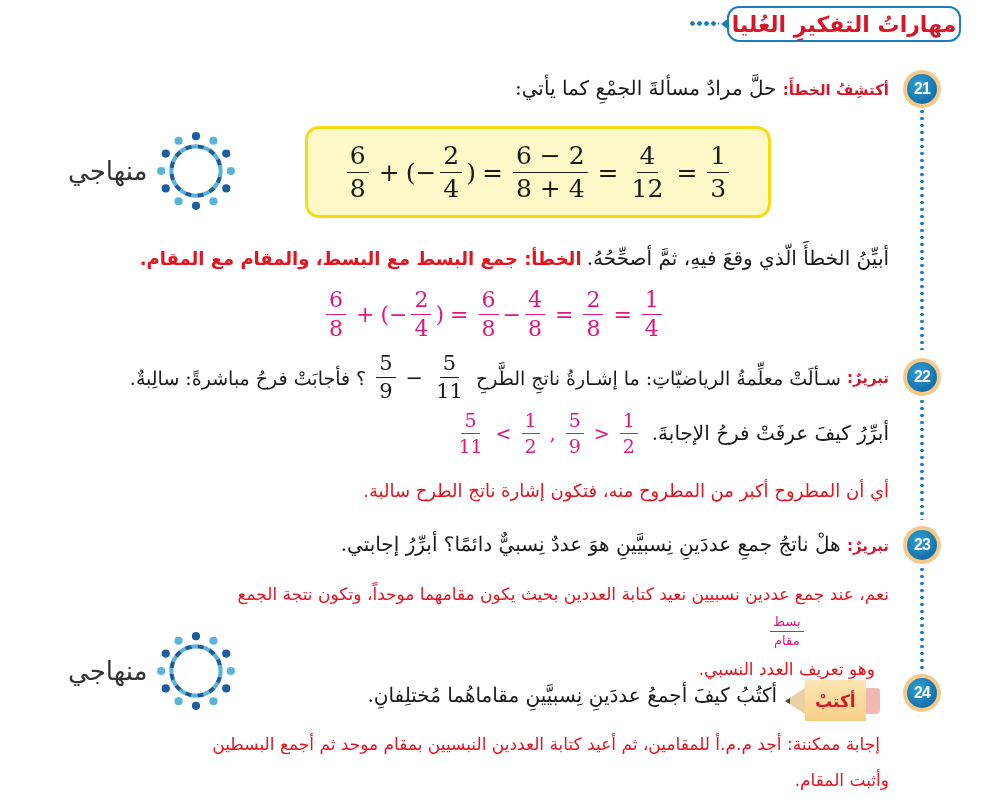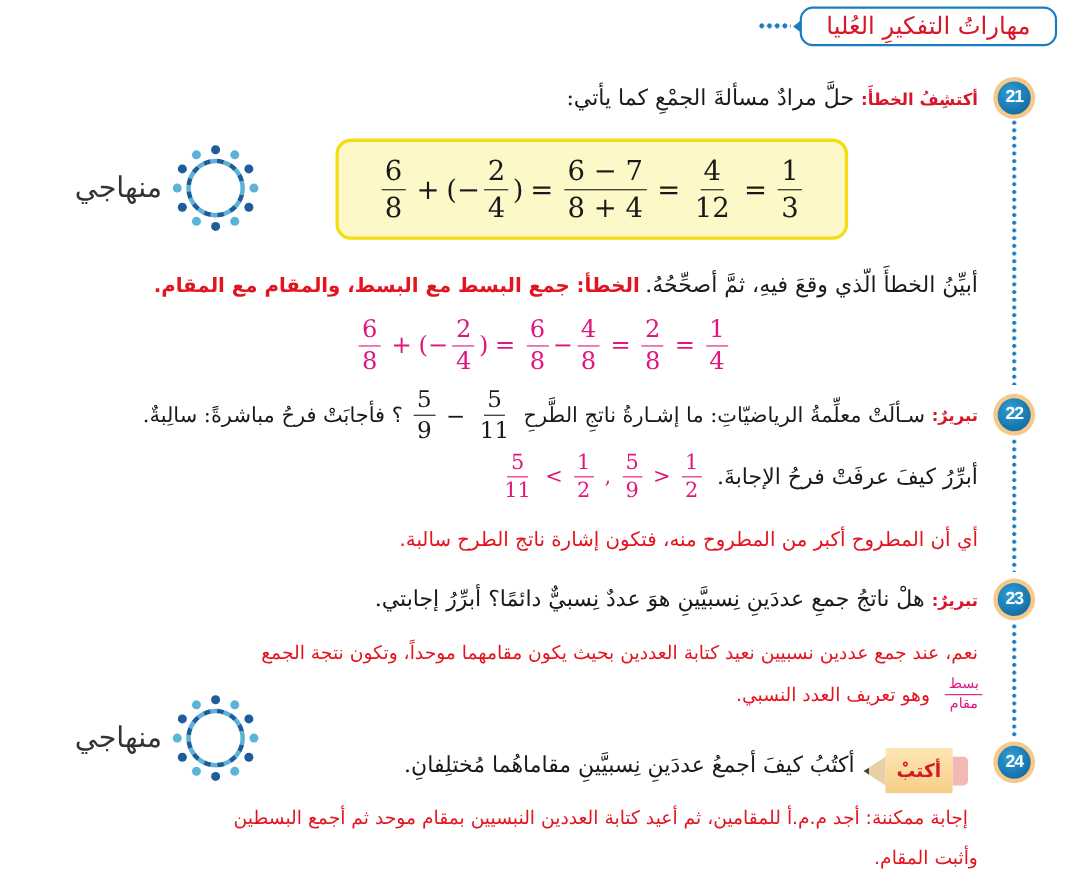--- a/index.html
+++ b/index.html
@@ -5,21 +5,21 @@
   html, body { margin: 0; padding: 0; background: #ffffff; }
   body { width: 989px; height: 805px; position: relative; overflow: hidden;
          font-family: "DejaVu Sans", sans-serif; color: #1a1a1a; }
   .abs { position: absolute; }
   .rtl { direction: rtl; unicode-bidi: embed; }
 
   
   .hdr-pill { right: 28px; top: 6px; width: 234px; height: 36px; border: 2.5px solid #1a7dc0;
               border-radius: 12px; background: #fff; box-sizing: border-box;
               display: flex; align-items: center; justify-content: center; }
-  .hdr-pill span { color: #d6172a; font-weight: normal; font-size: 22px; }
+  .hdr-pill span { color: #d6172a; font-weight: bold; font-size: 22px; }
   .hdr-arrow { right: 259px; top: 17px; width: 0; height: 0;
                border-top: 7px solid transparent; border-bottom: 7px solid transparent;
                border-right: 9px solid #1a7dc0; }
   .hdr-dots { right: 270px; top: 21px; width: 30px; height: 5px;
               background-image: radial-gradient(circle, #1a7dc0 2px, transparent 2.5px);
               background-size: 7px 5px; }
 
   
   .rail { left: 920px; width: 4px;
           background-image: radial-gradient(circle, #1a7dc0 1.6px, transparent 2px);
@@ -94,21 +94,21 @@
       </span>
     <span class="op">+</span>
     <span>(−</span>
     <span class="frac">
         <span class="num">2</span>
         <span class="den">4</span>
       </span>
     <span>)</span>
     <span class="op">=</span>
     <span class="frac">
-        <span class="num">6 − 7</span>
+        <span class="num">6 − 2</span>
         <span class="den">8 + 4</span>
       </span>
     <span class="op">=</span>
     <span class="frac">
         <span class="num">4</span>
         <span class="den">12</span>
       </span>
     <span class="op">=</span>
     <span class="frac">
         <span class="num">1</span>
@@ -228,21 +228,21 @@
 <div class="abs rtl ans" style="right:100px;top:480px;">أي أن المطروح أكبر من المطروح منه، فتكون إشارة ناتج الطرح سالبة.</div>
 
 <div class="abs badge" style="left:903px;top:526px;">
   <div class="inner">23</div>
 </div>
 <div class="abs rtl q-text" style="right:100px;top:532px;">
   <span class="q-label">تبريرٌ:</span>
   <span>هلْ ناتجُ جمعِ عددَينِ نِسبيَّينِ هوَ عددٌ نِسبيٌّ دائمًا؟ أبرِّرُ إجابتي.</span>
 </div>
 <div class="abs rtl ans" style="right:100px;top:584px;font-size:17px;">نعم، عند جمع عددين نسبيين نعيد كتابة العددين بحيث يكون مقامهما موحداً، وتكون نتجة الجمع</div>
-<div class="abs rtl" style="right:92px;top:615px;display:flex;align-items:center;gap:10px;">
+<div class="abs rtl" style="right:114px;top:615px;display:flex;align-items:center;gap:10px;flex-direction:column;">
   <span class="frac pink" style="font-size:13px;font-family:'DejaVu Sans',sans-serif;">
     <span class="num">بسط</span>
       <span class="den">مقام</span>
   </span>
   <span class="ans" style="font-size:17px;">وهو تعريف العدد النسبي.</span>
 </div>
 
 <div class="abs logo" style="left:68px;top:630px;">
   <span class="logo-text">منهاجي</span>
   <svg class="logo-ring" viewBox="0 0 80 80">

